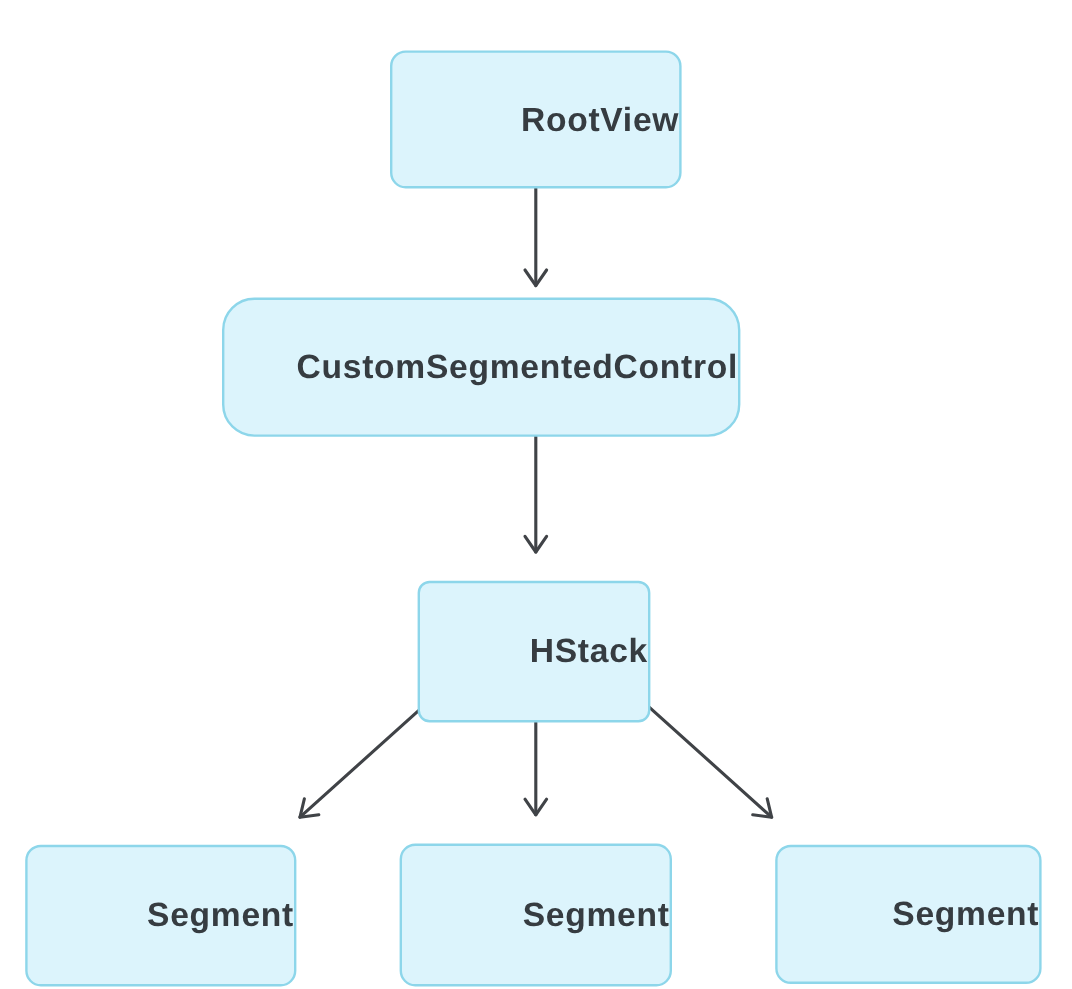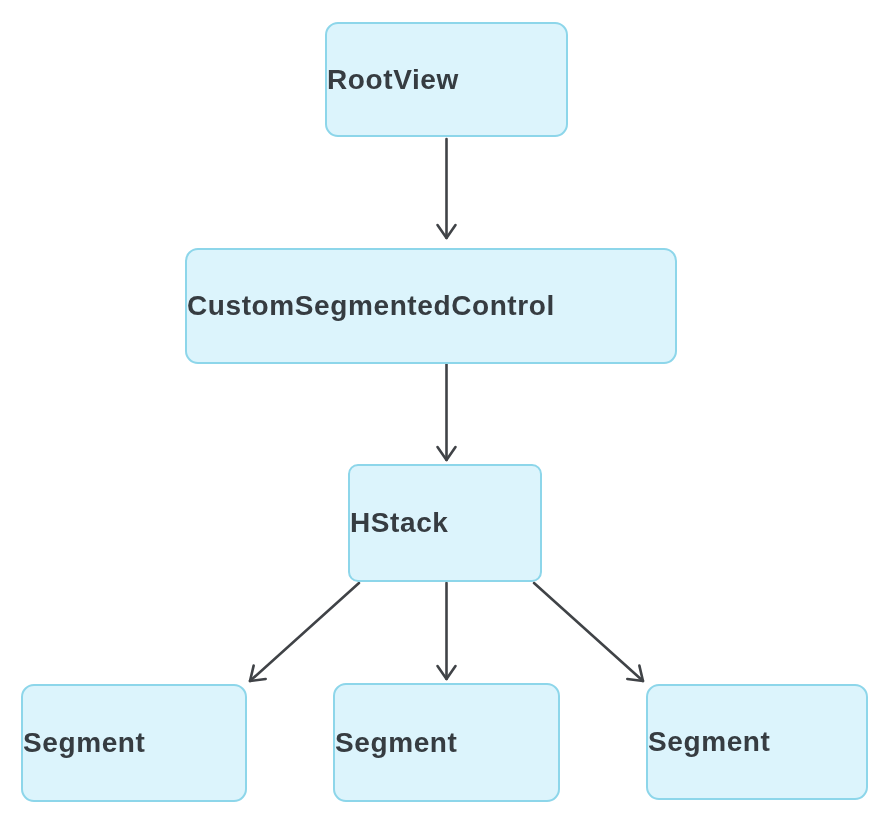--- a/index.html
+++ b/index.html
@@ -42,31 +42,32 @@
     stroke-width: 2.6;
     fill: none;
   }
   .node {
     position: absolute;
     background: var(--node-fill);
     border: 2.5px solid var(--node-border);
     border-radius: 13px;
     display: flex;
     align-items: center;
-    justify-content: flex-start;
+    justify-content: flex-end;
+    margin-top: 20px;
   }
   .node-label {
     color: var(--text-color);
     font-size: 28px;
     font-weight: 700;
     letter-spacing: 0.6px;
     white-space: nowrap;
   }
   #n-root-view  { left: 325px; top: 22px;  width: 243px; height: 115px; }
-  #n-csc        { left: 185px; top: 248px; width: 492px; height: 116px; }
+  #n-csc        { left: 185px; top: 228px; width: 432px; height: 116px; border-radius: 27px; }
   #n-hstack     { left: 348px; top: 464px; width: 194px; height: 118px; border-radius: 10px; }
   #n-segment-1  { left: 21px;  top: 684px; width: 226px; height: 118px; }
   #n-segment-2  { left: 333px; top: 683px; width: 227px; height: 119px; }
   #n-segment-3  { left: 646px; top: 684px; width: 222px; height: 116px; }
 </style>
 </head>
 <body>
 
 <div class="canvas">
 

